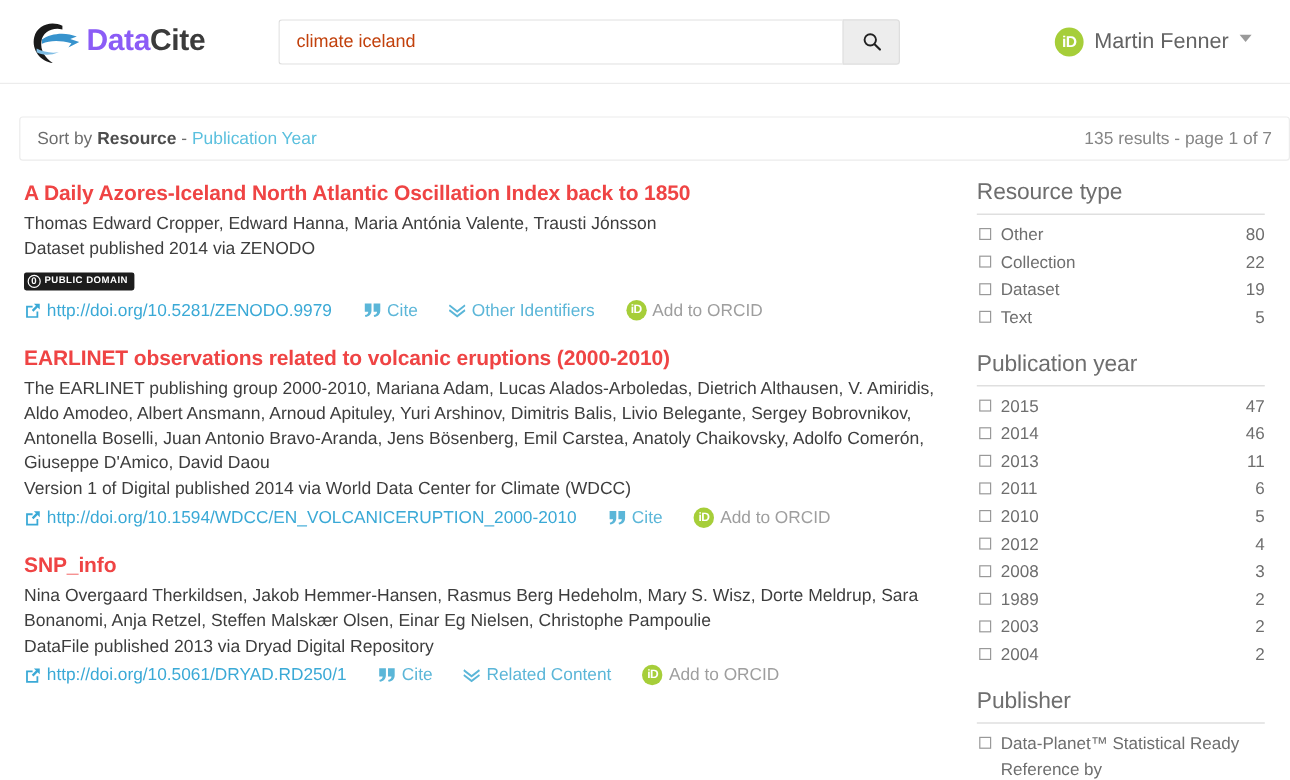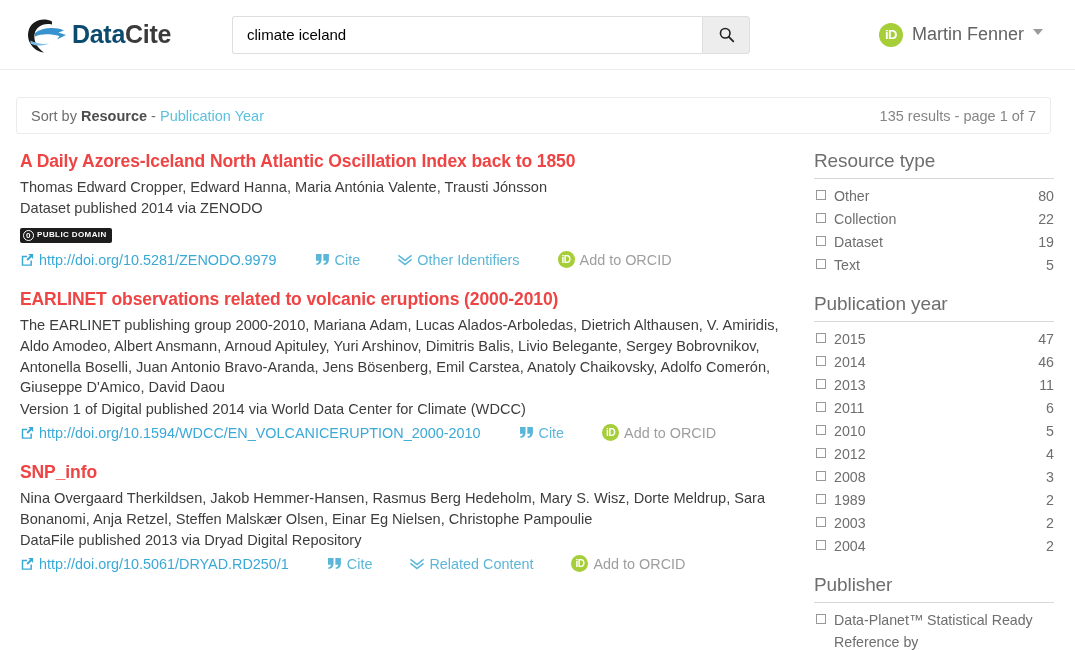--- a/index.html
+++ b/index.html
@@ -28,38 +28,38 @@
     flex: 0 0 auto;
   }
   #logo-mark { width: 52px; height: 42px; flex: 0 0 auto; }
   #logo-word {
     font-size: 25px;
     letter-spacing: -0.3px;
     font-weight: 600;
     margin-left: -2px;
     white-space: nowrap;
   }
-  #logo-word .data { color: #0c4a6e; }
+  #logo-word .data { color: #8b5cf6; }
   #logo-word .cite { color: #3b3b3b; }
 
   #searchwrap {
     display: flex;
     margin-left: 30px;
     height: 38px;
     flex: 0 0 auto;
   }
   #search-input {
     width: 470px;
     height: 38px;
     border: 1px solid #dedede;
     border-right: none;
     border-radius: 3px 0 0 3px;
     padding: 0 14px;
     font-size: 15px;
-    color: #000000;
+    color: #c2410c;
     font-family: "Liberation Sans", sans-serif;
     outline: none;
     background: #fff;
   }
   #search-input::placeholder { color: #adadad; }
   #search-button {
     width: 48px; height: 38px;
     border: 1px solid #dedede;
     border-radius: 0 3px 3px 0;
     background: #ededed;
@@ -90,21 +90,21 @@
   #user-caret {
     width: 0; height: 0;
     border-left: 5px solid transparent;
     border-right: 5px solid transparent;
     border-top: 6px solid #9a9a9a;
     margin-top: -6px;
   }
 
   
   #sortbar {
-    margin: 27px 24px 0 16px;
+    margin: 27px 0 0 16px;
     height: 37px;
     border: 1px solid #ececec;
     border-radius: 3px;
     display: flex;
     align-items: center;
     padding: 0 14px;
     font-size: 14.5px;
     color: #6d6d6d;
     background: #fff;
   }
@@ -164,21 +164,21 @@
     width: 11px; height: 11px;
     line-height: 9px;
     text-align: center;
     font-size: 8px;
     margin-right: 3px;
     vertical-align: -1px;
   }
   .actions {
     display: flex;
     align-items: center;
-    gap: 12px;
+    gap: 0;
     margin-left: 4px;
     font-size: 14.4px;
     flex-wrap: nowrap;
   }
   .action {
     display: inline-flex;
     align-items: center;
     gap: 5px;
     margin-right: 26px;
     cursor: pointer;

